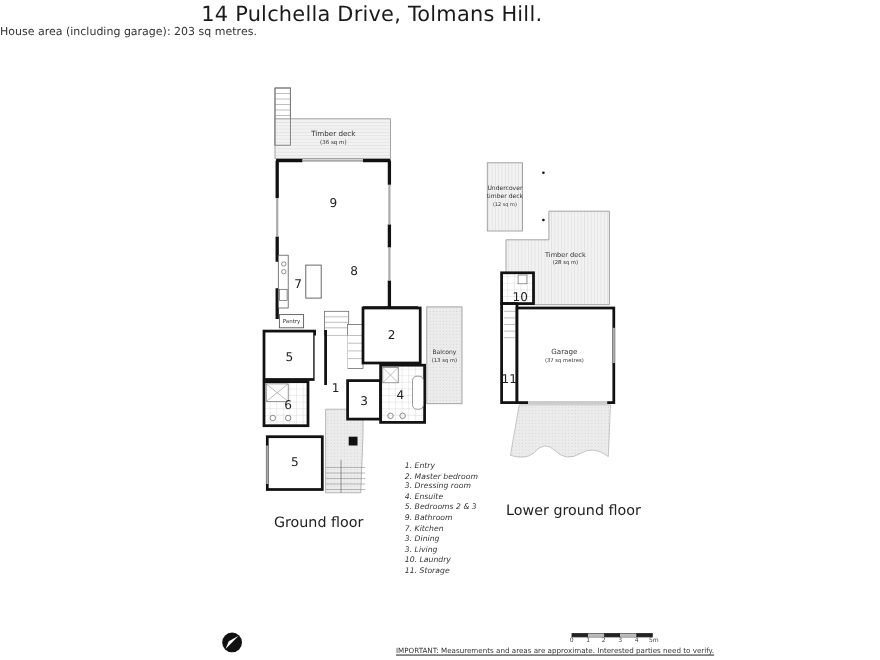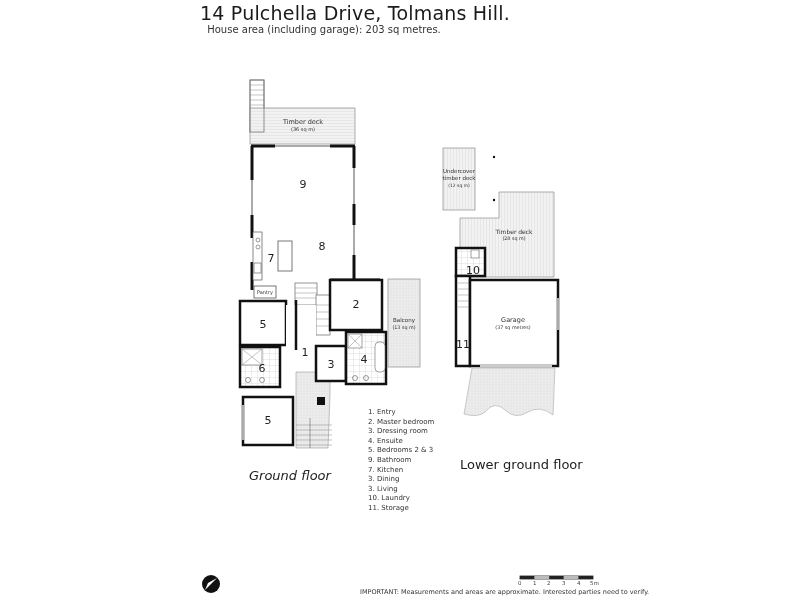--- a/index.html
+++ b/index.html
@@ -1,23 +1,23 @@
 <!DOCTYPE html>
 <html><head>
 <meta charset="utf-8">
 <style>
   html, body { margin:0; padding:0; background:#ffffff; }
   body { width:800px; height:600px; position:relative; overflow:hidden; font-family:"DejaVu Sans", sans-serif; color:#222; }
-  .title { position:absolute; left:0; width:676px; top:2px; text-align:center; font-size:19px; color:#1a1a1a; letter-spacing:0.2px;margin-left:17px; }
-  .subtitle { position:absolute; left:0; width:648px; top:24px; text-align:center; font-size:10px; color:#333; }
+  .title { position:absolute; left:0; width:676px; top:2px; text-align:center; font-size:19px; color:#1a1a1a; letter-spacing:0.2px; }
+  .subtitle { position:absolute; left:0; width:648px; top:24px; text-align:left; font-size:10px; color:#333; }
   svg.plan { position:absolute; left:0; top:0; }
   .floor-label { position:absolute; font-size:13px; color:#222; }
-  .legend { position:absolute; left:368px; top:408px; font-size:7px; line-height:9.6px; color:#333; }
+  .legend { position:absolute; left:368px; top:419px; font-size:7px; line-height:9.6px; color:#333;font-style:italic; }
   .legend div { white-space:nowrap; }
-  .note { position:absolute; left:360px; top:588px; font-size:6.5px; color:#333; white-space:nowrap; }
+  .note { position:absolute; left:360px; top:588px; font-size:6.5px; color:#333; white-space:nowrap;text-decoration:underline; }
   .scale-labels { position:absolute; top:580px; font-size:5.5px; color:#444; }
   .roomnum { font-family:"DejaVu Sans", sans-serif; font-size:11px; fill:#222; text-anchor:middle; }
   .roomsmall { font-family:"DejaVu Sans", sans-serif; font-size:5.5px; fill:#333; text-anchor:middle; }
 </style>
 </head>
 <body>
 
 <div class="title">14 Pulchella Drive, Tolmans Hill.</div>
 <div class="subtitle">House area (including garage): 203 sq metres.</div>
 
@@ -202,21 +202,21 @@
     <rect x="563.8" y="576" width="14.6" height="3" fill="#bbb"></rect>
     <rect x="578.4" y="576" width="14.6" height="3" fill="#222"></rect>
   </g>
 
   <g>
     <circle cx="211" cy="584" r="9" fill="#111"></circle>
     <path d="M205 590 L217 578 L208 583 Z" fill="#fff"></path>
   </g>
 </svg>
 
-<div class="floor-label" style="left:249px; top:468px;font-style:italic;">Ground floor</div>
+<div class="floor-label" style="left:249px; top:468px;">Ground floor</div>
 <div class="floor-label" style="left:460px; top:457px;text-align:right;">Lower ground floor</div>
 
 <div class="legend">
   <div>1. Entry</div>
   <div>2. Master bedroom</div>
   <div>3. Dressing room</div>
   <div>4. Ensuite</div>
   <div>5. Bedrooms 2 &amp; 3</div>
   <div>9. Bathroom</div>
   <div>7. Kitchen</div>

